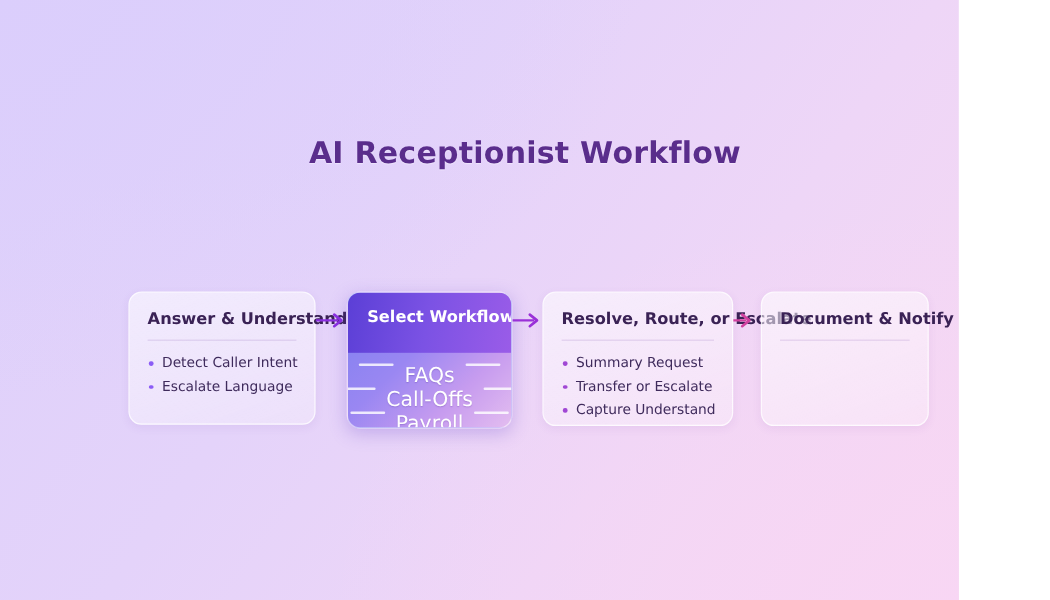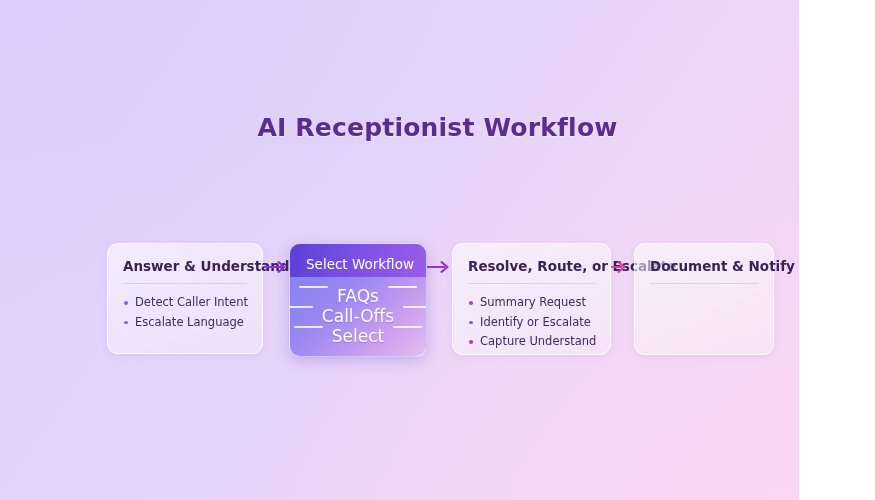--- a/index.html
+++ b/index.html
@@ -107,22 +107,22 @@
   .card.active {
     background: linear-gradient(135deg, #7d7ff0 0%, #9a87f2 42%, #c79cef 72%, #e3bdf0 100%);
     border: 1px solid rgba(255,255,255,0.55);
     box-shadow: 0 4px 14px rgba(99,70,200,0.28);
     overflow: hidden;
   }
   .active-head {
     background: linear-gradient(100deg, #5b3fd6 0%, #7b52e4 48%, #9a5ce8 100%);
     color: #ffffff;
     font-size: 13.5px;
-    font-weight: normal;
-    padding: 12px 16px 5px 16px;
+    font-weight: bold;
+    padding: 12px 16px 22px 16px;
     white-space: nowrap;
   }
   .active-list {
     list-style: none;
     margin: 0;
     padding: 9px 12px 11px 12px;
   }
   .active-list li {
     display: flex;
     align-items: flex-start;
@@ -187,39 +187,39 @@
           <span>FAQs</span>
           <span class="dash"></span>
         </li>
         <li>
           <span class="dash"></span>
           <span>Call-Offs</span>
           <span class="dash"></span>
         </li>
         <li>
           <span class="dash"></span>
-          <span>Select</span>
+          <span>Payroll</span>
           <span class="dash"></span>
         </li>
       </ul>
     </div>
 
     <div class="arrow" id="arrow-1">
       <svg width="25" height="16" viewBox="0 0 25 16" aria-hidden="true">
         <line x1="0" y1="8" x2="18" y2="8" stroke="#9a31d8" stroke-width="2"></line>
         <polyline points="14.5,3.2 20.5,8 14.5,12.8" fill="none" stroke="#9a31d8" stroke-width="2.2" stroke-linecap="round" stroke-linejoin="round"></polyline>
       </svg>
     </div>
 
     <div class="card plain" id="card-2">
       <div class="card-head">Resolve, Route, or Escalate</div>
       <div class="card-rule"></div>
       <ul class="card-list" id="list-2" style="--bullet: #a047d4;">
         <li>Summary Request</li>
-        <li>Identify or Escalate</li>
+        <li>Transfer or Escalate</li>
         <li>Capture Understand</li>
       </ul>
     </div>
 
     <div class="arrow" id="arrow-2">
       <svg width="17" height="16" viewBox="0 0 17 16" aria-hidden="true">
         <line x1="0" y1="8" x2="11" y2="8" stroke="#d1409f" stroke-width="2"></line>
         <polyline points="7.5,3.2 13.5,8 7.5,12.8" fill="none" stroke="#d1409f" stroke-width="2.2" stroke-linecap="round" stroke-linejoin="round"></polyline>
       </svg>
     </div>

